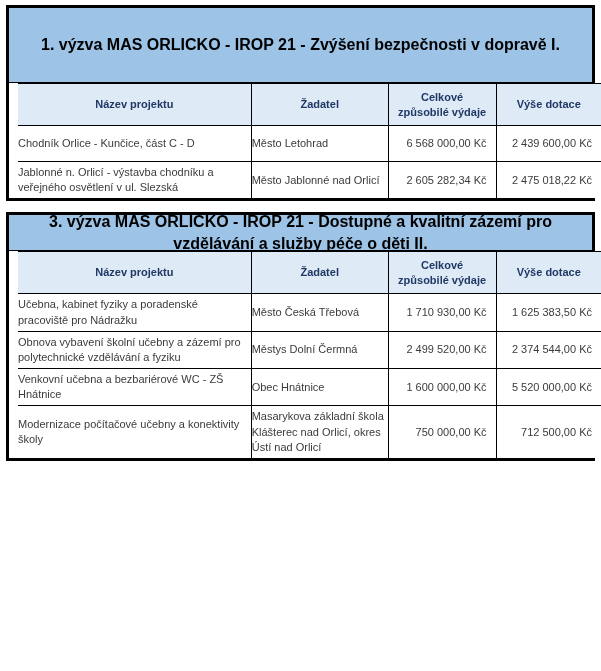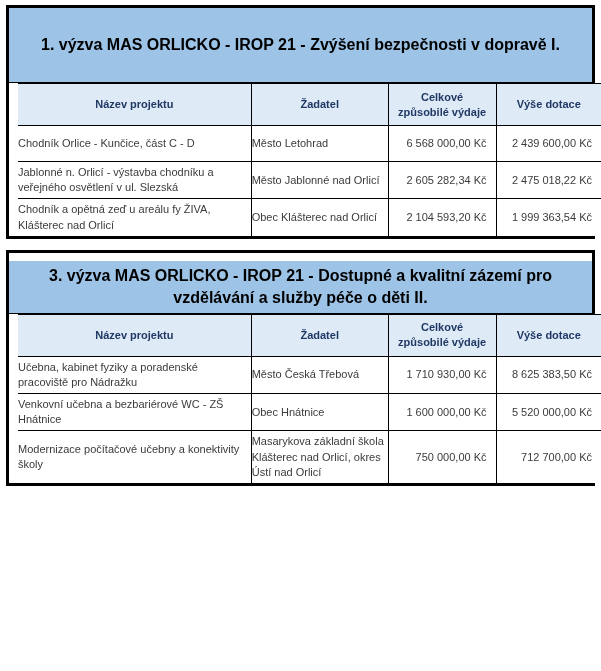--- a/index.html
+++ b/index.html
@@ -25,21 +25,21 @@
     font-size: 16px;
     line-height: 1.35;
     text-align: center;
     display: flex;
     align-items: center;
     justify-content: center;
     padding: 0 28px;
     border-bottom: 1px solid #000;
   }
   .t1 .title { height: 75px; }
-  .t2 .title { height: 53px; margin-top: 8px; }
+  .t2 .title { height: 36px; }
 
   table {
     width: 100%;
     border-collapse: collapse;
     table-layout: fixed;
     margin-left: 9px;
   }
   col.c1 { width: 40%; }
   col.c2 { width: 23.5%; }
   col.c3 { width: 18.5%; }
@@ -103,26 +103,20 @@
           <td class="txt">Město Letohrad</td>
           <td class="num">6 568 000,00 Kč</td>
           <td class="num">2 439 600,00 Kč</td>
         </tr>
         <tr class="row">
           <td class="txt">Jablonné n. Orlicí - výstavba chodníku a veřejného osvětlení v ul. Slezská</td>
           <td class="txt">Město Jablonné nad Orlicí</td>
           <td class="num">2 605 282,34 Kč</td>
           <td class="num">2 475 018,22 Kč</td>
         </tr>
-        <tr class="row">
-          <td class="txt">Chodník a opětná zeď u areálu fy ŽIVA, Klášterec nad Orlicí</td>
-          <td class="txt">Obec Klášterec nad Orlicí</td>
-          <td class="num">2 104 593,20 Kč</td>
-          <td class="num">1 999 363,54 Kč</td>
-        </tr>
       </tbody>
     </table>
   </div>
 
   <div class="tbl-wrap t2">
     <div class="title">3. výzva MAS ORLICKO - IROP 21 - Dostupné a kvalitní zázemí pro vzdělávání a služby péče o děti II.</div>
     <table>
       <colgroup>
           <col class="c1">
           <col class="c2">
@@ -135,31 +129,37 @@
           <th>Žadatel</th>
           <th>Celkové způsobilé výdaje</th>
           <th>Výše dotace</th>
         </tr>
       </thead>
       <tbody>
         <tr class="row">
           <td class="txt">Učebna, kabinet fyziky a poradenské pracoviště pro Nádražku</td>
           <td class="txt">Město Česká Třebová</td>
           <td class="num">1 710 930,00 Kč</td>
-          <td class="num">8 625 383,50 Kč</td>
+          <td class="num">1 625 383,50 Kč</td>
+        </tr>
+        <tr class="row">
+          <td class="txt">Obnova vybavení školní učebny a zázemí pro polytechnické vzdělávání a fyziku</td>
+          <td class="txt">Městys Dolní Čermná</td>
+          <td class="num">2 499 520,00 Kč</td>
+          <td class="num">2 374 544,00 Kč</td>
         </tr>
         <tr class="row">
           <td class="txt">Venkovní učebna a bezbariérové WC - ZŠ Hnátnice</td>
           <td class="txt">Obec Hnátnice</td>
           <td class="num">1 600 000,00 Kč</td>
           <td class="num">5 520 000,00 Kč</td>
         </tr>
         <tr class="row">
           <td class="txt">Modernizace počítačové učebny a konektivity školy</td>
           <td class="txt">Masarykova základní škola Klášterec nad Orlicí, okres Ústí nad Orlicí</td>
           <td class="num">750 000,00 Kč</td>
-          <td class="num">712 700,00 Kč</td>
+          <td class="num">712 500,00 Kč</td>
         </tr>
       </tbody>
     </table>
   </div>
 
 </div>
 
 </body></html>

